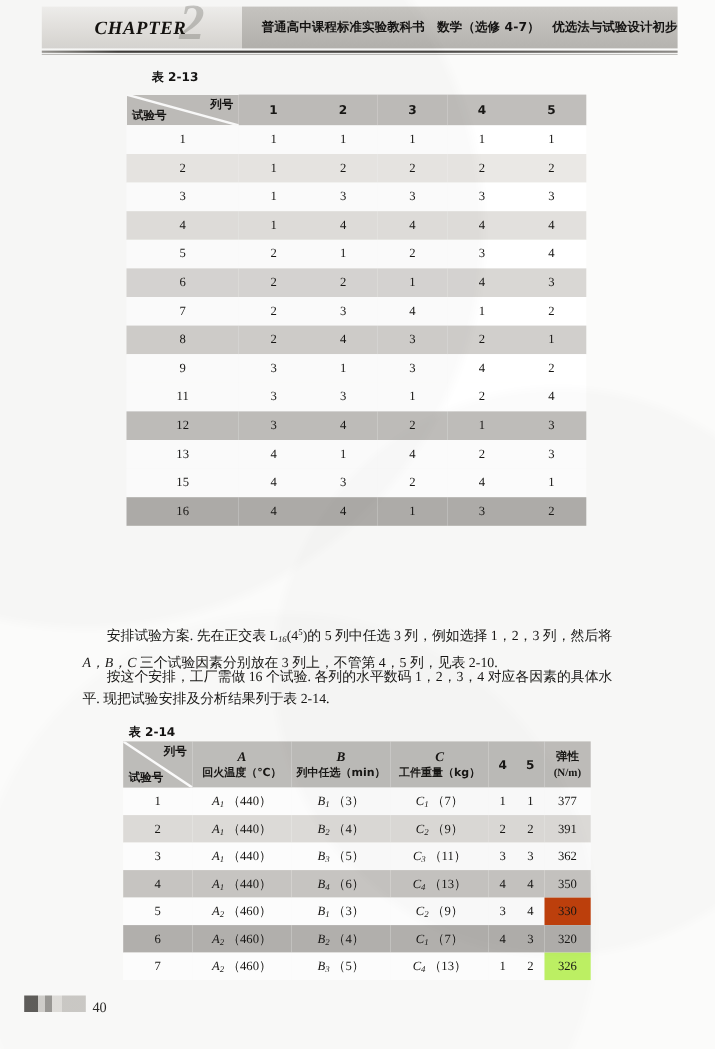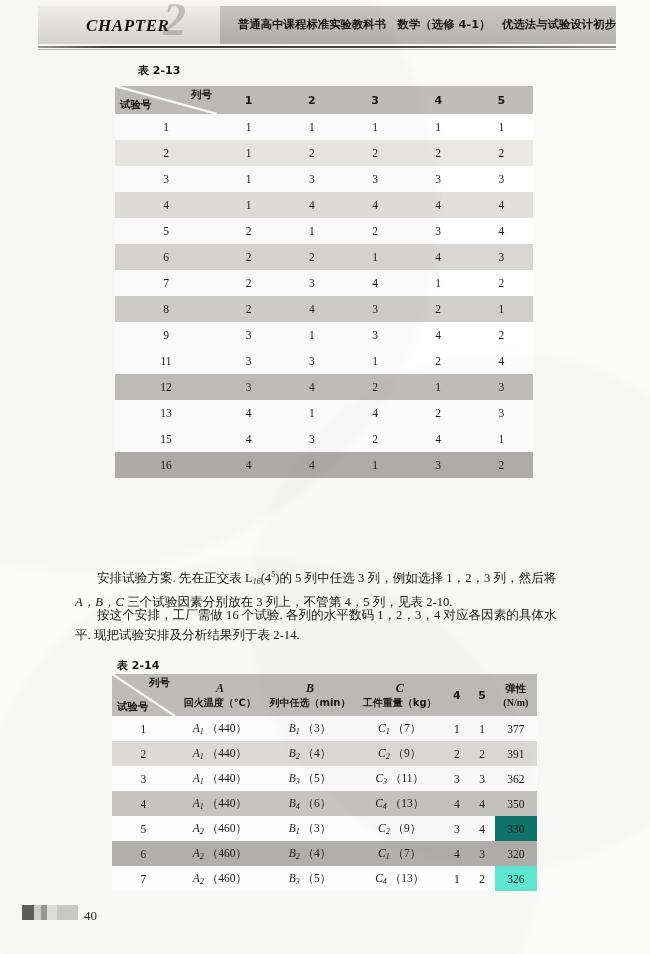--- a/index.html
+++ b/index.html
@@ -126,21 +126,21 @@
   }
 </style>
 </head>
 <body>
 
 <div class="header">
   <div class="hdr-left"></div>
   <div class="hdr-right"></div>
   <div class="chapter-num">2</div>
   <div class="chapter-word">CHAPTER</div>
-  <div class="hdr-title">普通高中课程标准实验教科书　数学（选修 4-1）　优选法与试验设计初步</div>
+  <div class="hdr-title">普通高中课程标准实验教科书　数学（选修 4-7）　优选法与试验设计初步</div>
   <div class="hdr-rule"></div>
   <div class="hdr-rule2"></div>
 </div>
 
 <div class="tbl-cap" style="left:138px;top:63px;">表 2-13</div>
 <table class="gt" id="t13" style="left:115px;top:86px;width:418px;">
   <thead>
       <tr>
         <th class="corner" style="width: 110px; height: 28px;">
           <svg class="diag" viewBox="0 0 100 100" preserveAspectRatio="none">
@@ -350,39 +350,39 @@
         <td style="background: rgb(201, 199, 196); width: 28px;">4</td>
         <td style="background: rgb(201, 199, 196); width: 45px;">350</td>
       </tr>
       <tr style="height: 25px;">
         <td style="background: rgb(255, 255, 255); width: 72px;">5</td>
         <td style="background: rgb(255, 255, 255); width: 98px;"><span style="font-style:italic;font-family:'Liberation Serif',serif;">A<span class="sub">2</span></span> （460）</td>
         <td style="background: rgb(255, 255, 255); width: 98px;"><span style="font-style:italic;font-family:'Liberation Serif',serif;">B<span class="sub">1</span></span> （3）</td>
         <td style="background: rgb(255, 255, 255); width: 98px;"><span style="font-style:italic;font-family:'Liberation Serif',serif;">C<span class="sub">2</span></span> （9）</td>
         <td style="background: rgb(255, 255, 255); width: 28px;">3</td>
         <td style="background: rgb(255, 255, 255); width: 28px;">4</td>
-        <td style="background: #0f766e; width: 45px;">330</td>
+        <td style="background: #c2410c; width: 45px;">330</td>
       </tr>
       <tr style="height: 25px;">
         <td style="background: rgb(179, 177, 174); width: 72px;">6</td>
         <td style="background: rgb(179, 177, 174); width: 98px;"><span style="font-style:italic;font-family:'Liberation Serif',serif;">A<span class="sub">2</span></span> （460）</td>
         <td style="background: rgb(179, 177, 174); width: 98px;"><span style="font-style:italic;font-family:'Liberation Serif',serif;">B<span class="sub">2</span></span> （4）</td>
         <td style="background: rgb(179, 177, 174); width: 98px;"><span style="font-style:italic;font-family:'Liberation Serif',serif;">C<span class="sub">1</span></span> （7）</td>
         <td style="background: rgb(179, 177, 174); width: 28px;">4</td>
         <td style="background: rgb(179, 177, 174); width: 28px;">3</td>
         <td style="background: rgb(179, 177, 174); width: 45px;">320</td>
       </tr>
       <tr style="height: 25px;">
         <td style="background: rgb(255, 255, 255); width: 72px;">7</td>
         <td style="background: rgb(255, 255, 255); width: 98px;"><span style="font-style:italic;font-family:'Liberation Serif',serif;">A<span class="sub">2</span></span> （460）</td>
         <td style="background: rgb(255, 255, 255); width: 98px;"><span style="font-style:italic;font-family:'Liberation Serif',serif;">B<span class="sub">3</span></span> （5）</td>
         <td style="background: rgb(255, 255, 255); width: 98px;"><span style="font-style:italic;font-family:'Liberation Serif',serif;">C<span class="sub">4</span></span> （13）</td>
         <td style="background: rgb(255, 255, 255); width: 28px;">1</td>
         <td style="background: rgb(255, 255, 255); width: 28px;">2</td>
-        <td style="background: #5eead4; width: 45px;">326</td>
+        <td style="background: #bef264; width: 45px;">326</td>
       </tr>
     </tbody>
 </table>
 
 <div class="foot-bars"></div>
 <div class="foot-num">40</div>
 
 <div class="grain"></div>
 
 </body></html>

